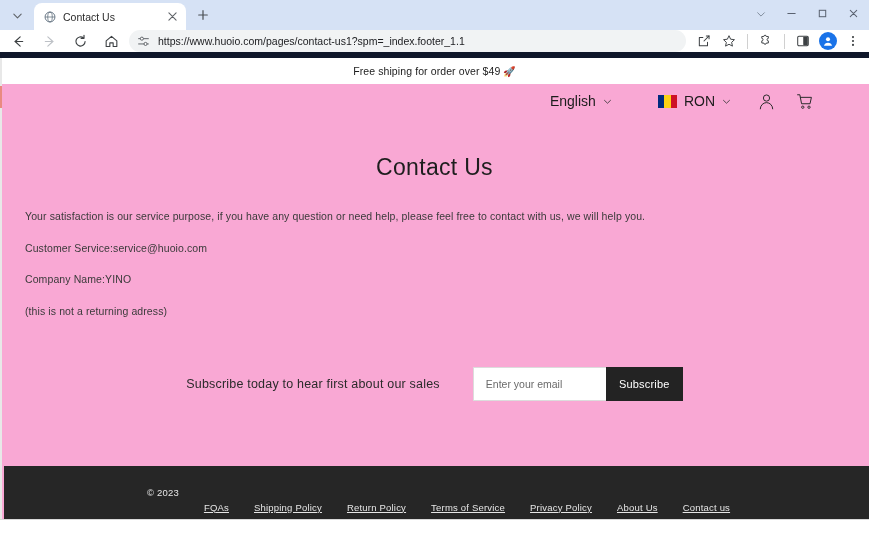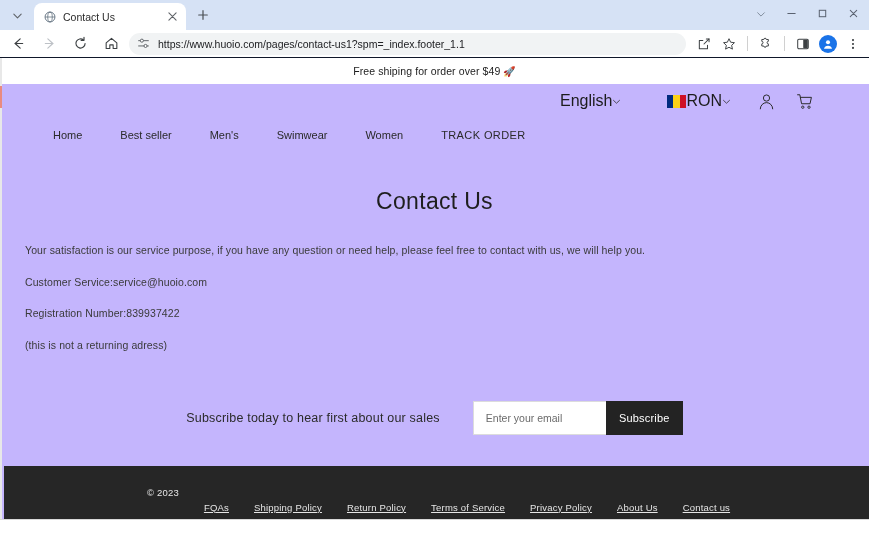--- a/index.html
+++ b/index.html
@@ -57,21 +57,21 @@
   }
   .win-btn {
     width: 31px; height: 27px;
     display: flex; align-items: center; justify-content: center;
   }
 
   .toolbar {
     position: absolute; top: 30px; left: 0; width: 869px; height: 28px;
     background: #ffffff;
     display: flex; align-items: center;
-    border-bottom: 1px solid #0f172a;
+    border-bottom: 6px solid #0f172a;
   }
   .tb-btn {
     width: 24px; height: 24px; flex: 0 0 24px;
     display: flex; align-items: center; justify-content: center;
     border-radius: 50%;
   }
   .omnibox {
     flex: 1 1 auto;
     height: 22px; margin: 0 6px 0 6px;
     background: #f1f3f4;
@@ -91,21 +91,21 @@
   .avatar-btn {
     width: 18px; height: 18px; border-radius: 50%;
     background: #1a73e8;
     display:flex; align-items:center; justify-content:center;
   }
 
   
   .viewport {
     position: absolute; top: 58px; left: 0;
     width: 869px; height: 483px;
-    background: #c4b5fd;
+    background: #f9a8d4;
     overflow: hidden;
   }
   .edge-artifact {
     position: absolute; left: 0; top: 0; width: 2px; height: 461px;
     background: #e8e8e8;
   }
   .edge-artifact-red {
     position: absolute; left: 0; top: 28px; width: 2px; height: 22px;
     background: #e98a80;
   }
@@ -120,22 +120,22 @@
   }
   .announce-emoji { font-size: 10px; margin-left: 3px; }
 
   .util-row {
     height: 34px;
     display: flex; align-items: center; justify-content: flex-end;
     padding-right: 52px;
     gap: 0;
   }
   .lang-sel, .curr-sel {
-    display: flex; align-items: center; 
-    font-size: 16px; color: #1c1c1c; justify-content: center;
+    display: flex; align-items: center; gap: 7px;
+    font-size: 14px; color: #1c1c1c; justify-content: center;
   }
   .curr-sel { margin-left: 46px; }
   .flag {
     width: 19px; height: 13px; display: inline-block;
     background: linear-gradient(to right, #002B7F 0 33.33%, #FCD116 33.33% 66.66%, #CE1126 66.66% 100%);
   }
   .chev { display:inline-block; }
   .icon-btn-hdr {
     width: 26px; height: 26px;
     display: flex; align-items: center; justify-content: center;
@@ -406,35 +406,27 @@
 
       <div class="icon-btn-hdr cart-wrap">
         <svg width="19" height="19" viewBox="0 0 22 22">
           <path d="M3 3.2 H5.6 L7.6 13.6 H17.4 L19 6.2 H6.2" fill="none" stroke="#2a2a2a" stroke-width="1.15" stroke-linecap="round" stroke-linejoin="round"></path>
           <circle cx="9" cy="17.6" r="1.35" fill="none" stroke="#2a2a2a" stroke-width="1.1"></circle>
           <circle cx="16.2" cy="17.6" r="1.35" fill="none" stroke="#2a2a2a" stroke-width="1.1"></circle>
         </svg>
       </div>
     </div>
 
-    <nav class="navbar">
-      <a class="nav-item">Home</a>
-      <a class="nav-item">Best seller</a>
-      <a class="nav-item">Men's</a>
-      <a class="nav-item">Swimwear</a>
-      <a class="nav-item">Women</a>
-      <a class="nav-item last">TRACK ORDER</a>
-    </nav>
 
     <h1 class="page-title">Contact Us</h1>
 
     <div class="content">
       <p>Your satisfaction is our service purpose, if you have any question or need help, please feel free to contact with us, we will help you.</p>
       <p>Customer Service:service@huoio.com</p>
-      <p>Registration Number:839937422</p>
+      <p>Company Name:YINO</p>
       <p class="last">(this is not a returning adress)</p>
     </div>
 
     <div class="subscribe-row">
       <span class="sub-label">Subscribe today to hear first about our sales</span>
       <div class="sub-form">
         <input class="sub-input" type="text" placeholder="Enter your email" style="">
         <button class="sub-btn">Subscribe</button>
       </div>
     </div>

